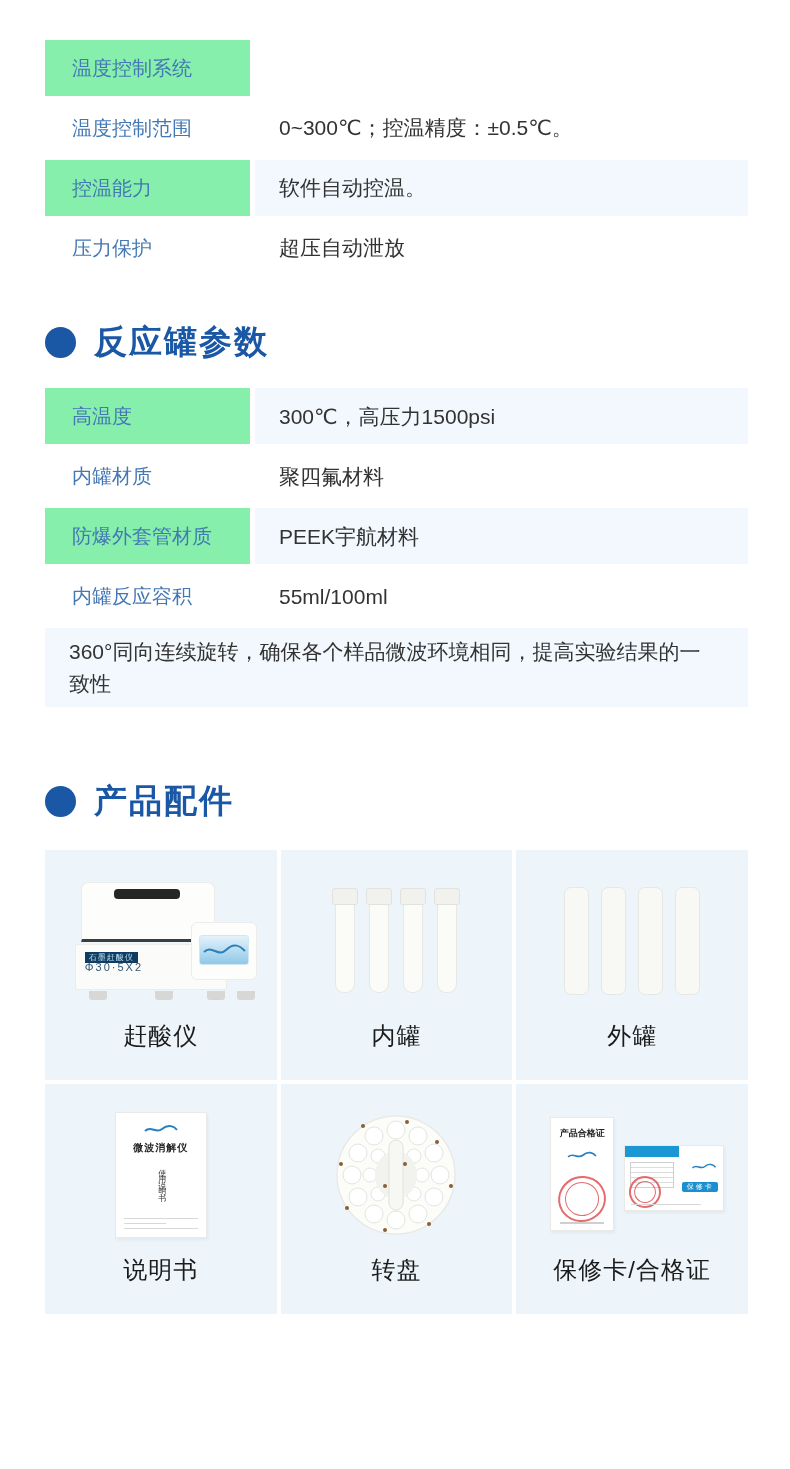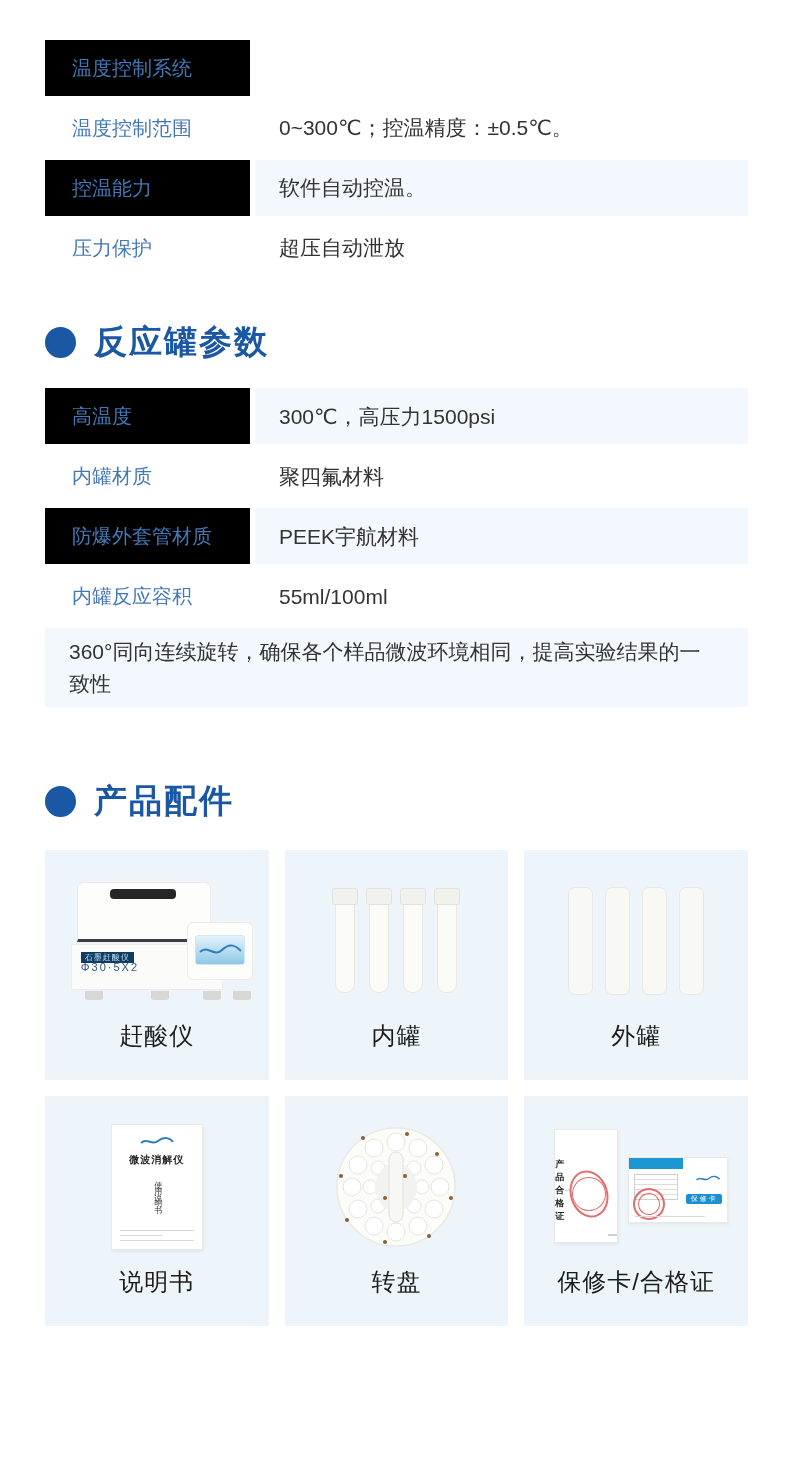--- a/index.html
+++ b/index.html
@@ -38,26 +38,26 @@
     display: flex; align-items: center;
     padding-left: 27px;
     font-size: 20px; color: #4478b5;
   }
   .spec-row .cell-value {
     flex: 1;
     display: flex; align-items: center;
     padding: 8px 40px 8px 24px;
     font-size: 21px; color: #333; line-height: 1.5;
   }
-  .spec-row.tinted .cell-label { background: #000000; }
+  .spec-row.tinted .cell-label { background: #86efac; }
   .spec-row.tinted .cell-value { background: #f2f8fd; }
   
   .acc-grid {
     width: 703px;
-    display: grid; grid-template-columns: repeat(3, 1fr); gap: 16px;
+    display: grid; grid-template-columns: repeat(3, 1fr); gap: 4px;
   }
   .acc-cell {
     position: relative; height: 230px;
     background: #edf5fa;
     display: flex; flex-direction: column; align-items: center;
   }
   .acc-fig {
     flex: 1; width: 100%;
     display: flex; align-items: center; justify-content: center;
     padding-top: 12px;
@@ -133,21 +133,21 @@
   }
   .manual .m-lines { margin-top: auto; margin-bottom: 8px; width: 74px; }
   .manual .m-lines div { height: 1px; background: #d8d8d6; margin-top: 4px; }
   .m-lines .short { width: 42px; }
   
   .cards-wrap { position: relative; width: 192px; height: 120px; }
   .card-cert {
     position: absolute; left: 14px; top: 2px; width: 64px; height: 114px;
     background: #fff; border: 1px solid #e9e9e6;
     box-shadow: 1px 2px 3px rgba(0,0,0,0.05);
-    display: flex; flex-direction: row; align-items: center;
+    display: flex; flex-direction: column; align-items: center;
   }
   .card-cert .c-title { font-size: 9px; font-weight: bold; color: #222; margin-top: 9px; }
   .stamp {
     border: 2px solid #e05353; border-radius: 50%;
     transform: rotate(-18deg); opacity: 0.85;
     display: flex; align-items: center; justify-content: center;
   }
   .stamp .inner { border: 1px solid #e05353; border-radius: 50%; }
   .card-cert .stamp { width: 48px; height: 48px; margin-top: 16px; }
   .card-cert .stamp .inner { width: 34px; height: 34px; }

